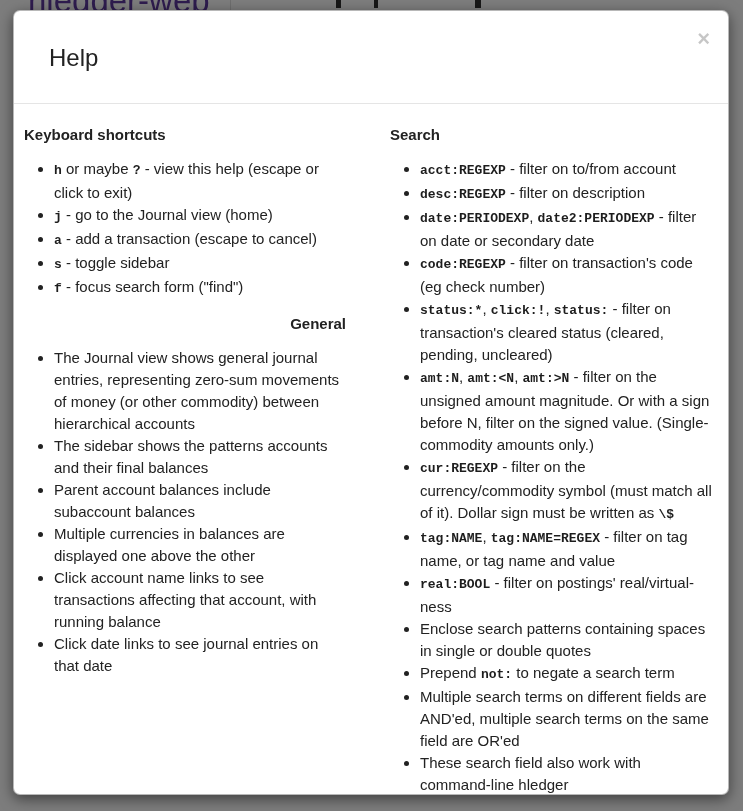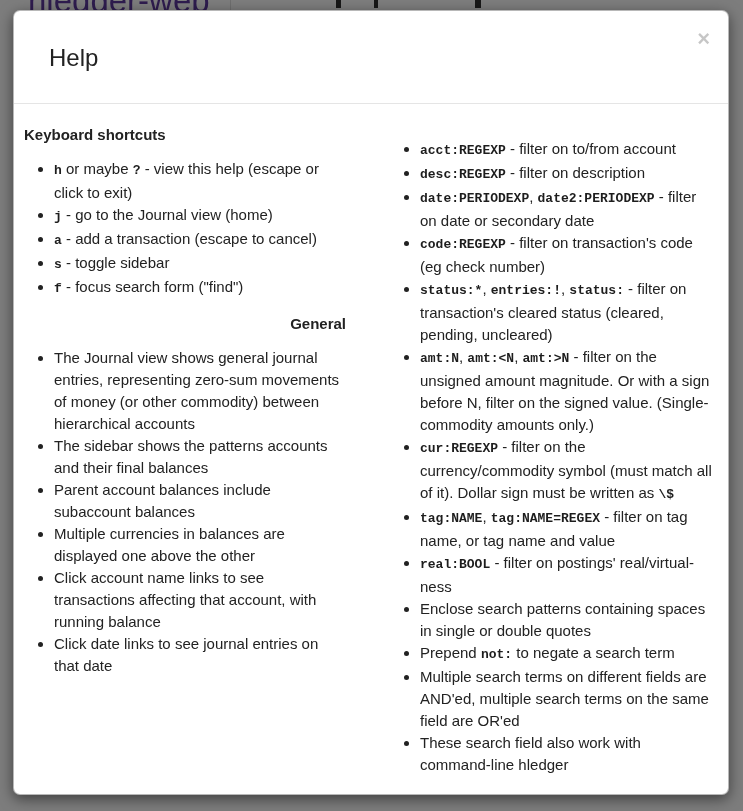--- a/index.html
+++ b/index.html
@@ -113,26 +113,27 @@
         <ul>
           <li>The Journal view shows general journal entries, representing zero-sum movements of money (or other commodity) between hierarchical accounts</li>
           <li>The sidebar shows the patterns accounts and their final balances</li>
           <li>Parent account balances include subaccount balances</li>
           <li>Multiple currencies in balances are displayed one above the other</li>
           <li>Click account name links to see transactions affecting that account, with running balance</li>
           <li>Click date links to see journal entries on that date</li>
         </ul>
       </div>
     <div class="help-col">
+        <h4>Search</h4>
         <ul>
           <li><code>acct:REGEXP</code> - filter on to/from account</li>
           <li><code>desc:REGEXP</code> - filter on description</li>
           <li><code>date:PERIODEXP</code>, <code>date2:PERIODEXP</code> - filter on date or secondary date</li>
           <li><code>code:REGEXP</code> - filter on transaction's code (eg check number)</li>
-          <li><code>status:*</code>, <code>entries:!</code>, <code>status:</code> - filter on transaction's cleared status (cleared, pending, uncleared)</li>
+          <li><code>status:*</code>, <code>click:!</code>, <code>status:</code> - filter on transaction's cleared status (cleared, pending, uncleared)</li>
           <li><code>amt:N</code>, <code>amt:&lt;N</code>, <code>amt:&gt;N</code> - filter on the unsigned amount magnitude. Or with a sign before N, filter on the signed value. (Single-commodity amounts only.)</li>
           <li><code>cur:REGEXP</code> - filter on the currency/commodity symbol (must match all of it). Dollar sign must be written as <code>\$</code></li>
           <li><code>tag:NAME</code>, <code>tag:NAME=REGEX</code> - filter on tag name, or tag name and value</li>
           <li><code>real:BOOL</code> - filter on postings' real/virtual-ness</li>
           <li>Enclose search patterns containing spaces in single or double quotes</li>
           <li>Prepend <code>not:</code> to negate a search term</li>
           <li>Multiple search terms on different fields are AND'ed, multiple search terms on the same field are OR'ed</li>
           <li>These search field also work with command-line hledger</li>
         </ul>
       </div>

